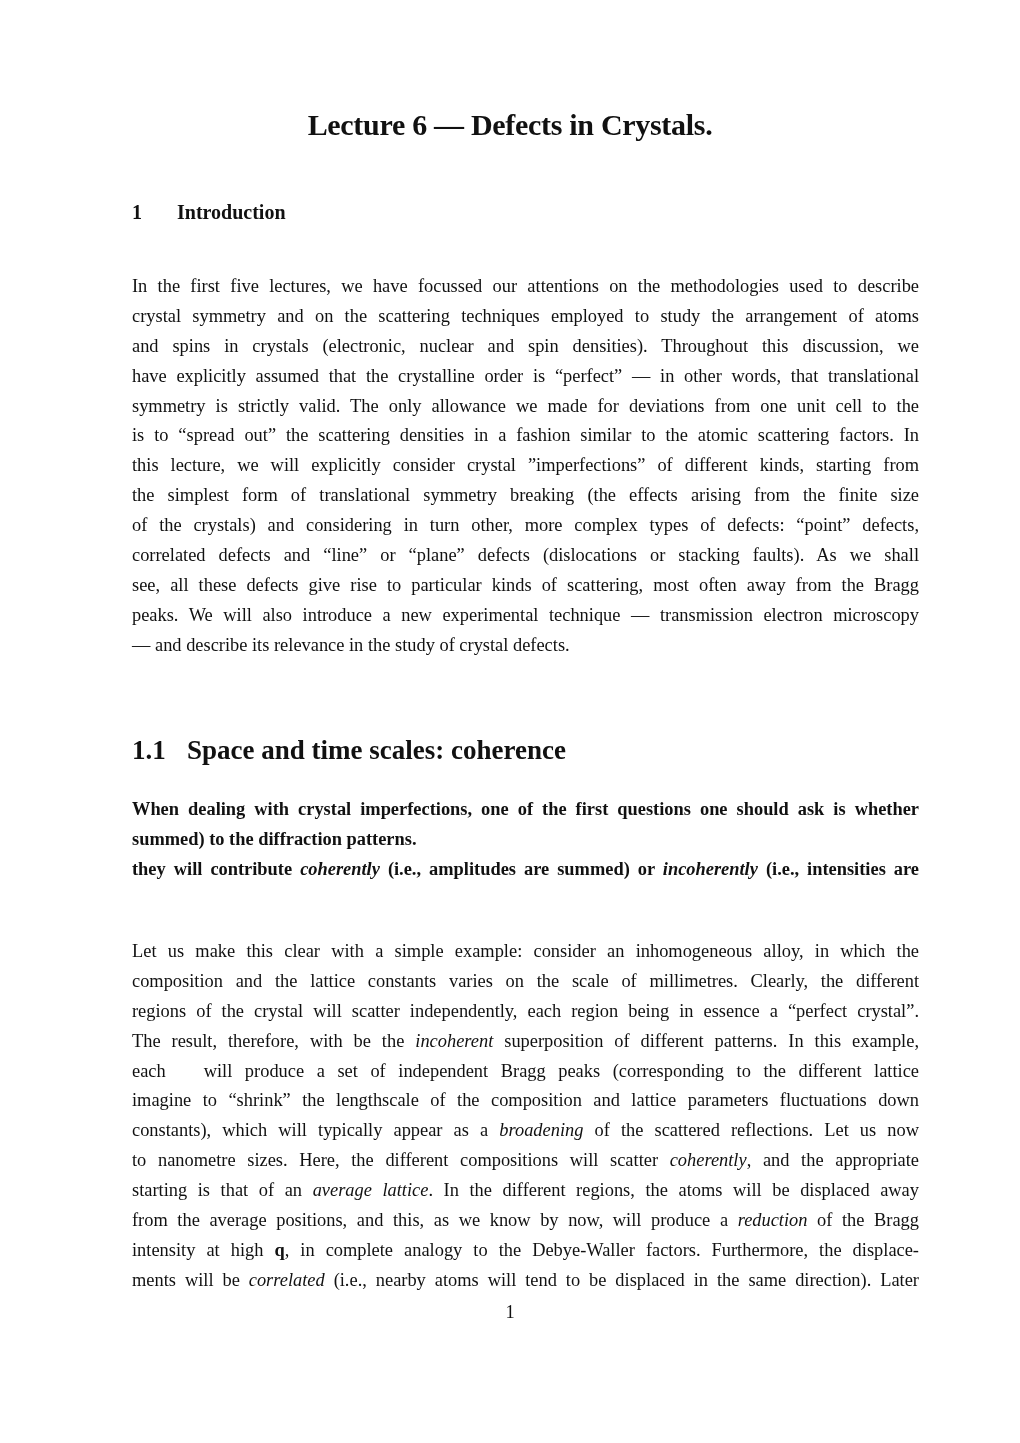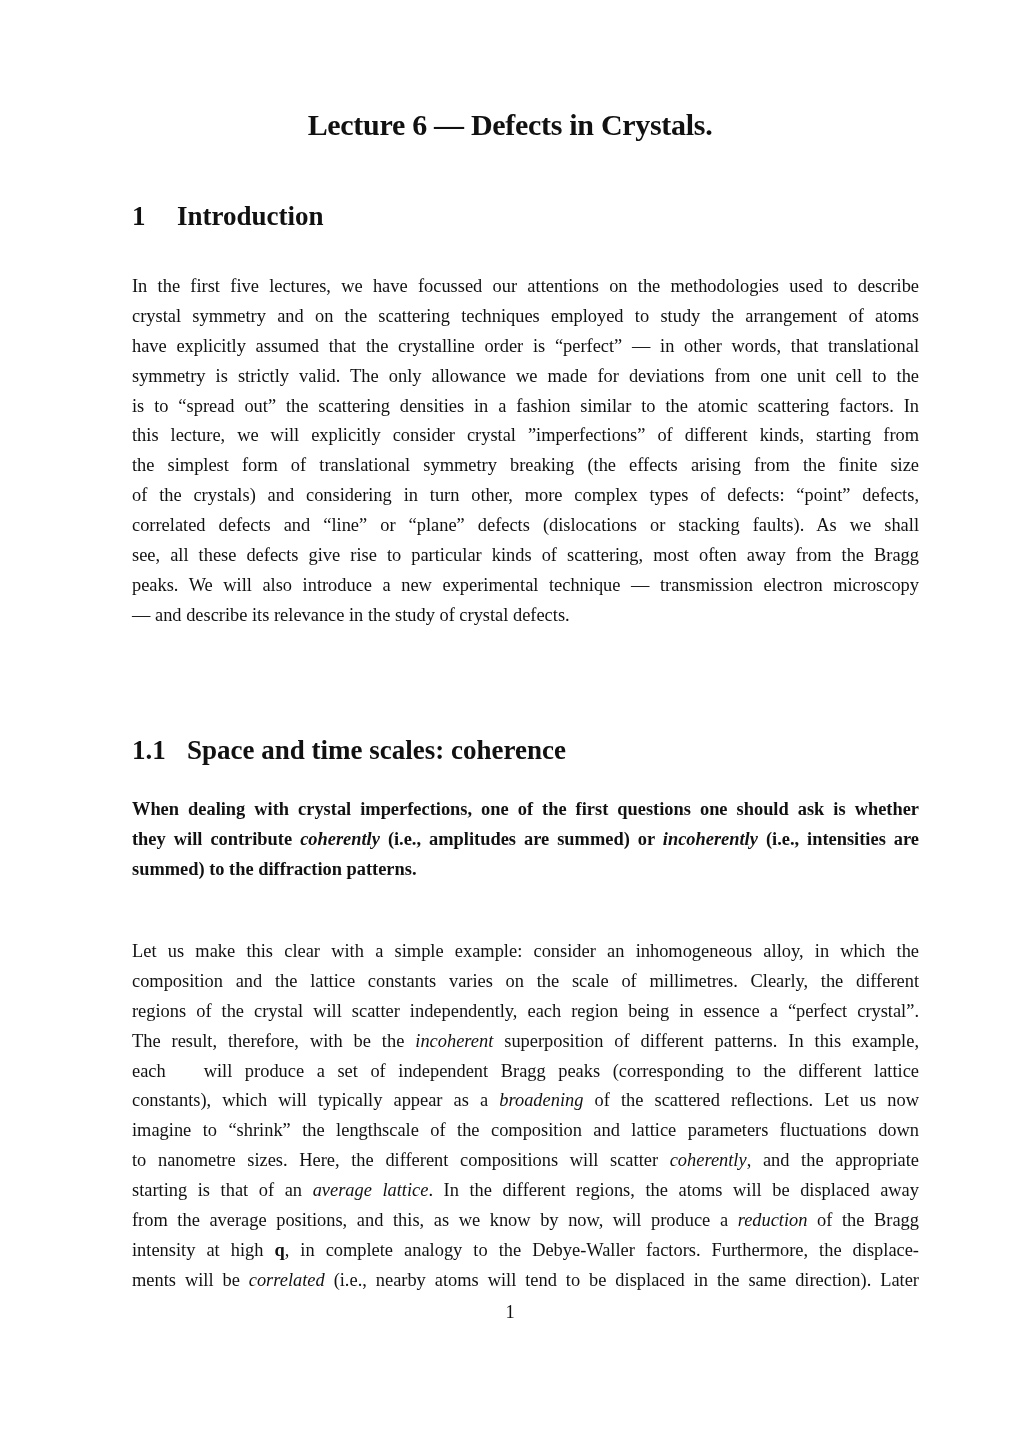--- a/index.html
+++ b/index.html
@@ -5,21 +5,21 @@
   html, body { margin: 0; padding: 0; background: #ffffff; }
   body {
     width: 1020px; height: 1443px; position: relative; overflow: hidden;
     font-family: "Liberation Serif", "DejaVu Serif", serif; color: #111;
   }
   .title {
     position: absolute; left: 0; width: 1020px; top: 108px;
     text-align: center; font-weight: bold; font-size: 30px; letter-spacing: -0.3px;
   }
   .h1 {
-    position: absolute; left: 132px; top: 201px; font-weight: bold; font-size: 27px;
+    position: absolute; left: 132px; top: 201px; font-weight: bold; font-size: 20px;
   }
   .h2 {
     position: absolute; left: 132px; top: 735px; font-weight: bold; font-size: 27px;
   }
   .num1 { display: inline-block; width: 45px; }
   .num2 { display: inline-block; width: 55px; }
   .para { position: absolute; left: 132px; width: 787px; font-size: 18.4px; }
   .line {
     height: 29.9px; line-height: 29.9px; white-space: nowrap;
     text-align: justify; text-align-last: justify; overflow: visible;
@@ -36,48 +36,49 @@
 </head>
 <body>
 
 <div class="title">Lecture 6 — Defects in Crystals.</div>
 
 <div class="h1"><span class="num1">1</span><span>Introduction</span></div>
 
 <div class="para" style="top:272px;">
   <div class="line">In the first five lectures, we have focussed our attentions on the methodologies used to describe</div>
   <div class="line">crystal symmetry and on the scattering techniques employed to study the arrangement of atoms</div>
+  <div class="line">and spins in crystals (electronic, nuclear and spin densities).  Throughout this discussion, we</div>
   <div class="line">have explicitly assumed that the crystalline order is “perfect” — in other words, that translational</div>
   <div class="line">symmetry is strictly valid. The only allowance we made for deviations from one unit cell to the</div>
   <div class="line">is to “spread out” the scattering densities in a fashion similar to the atomic scattering factors. In</div>
   <div class="line">this lecture, we will explicitly consider crystal ”imperfections” of different kinds, starting from</div>
   <div class="line">the simplest form of translational symmetry breaking (the effects arising from the finite size</div>
   <div class="line">of the crystals) and considering in turn other, more complex types of defects: “point” defects,</div>
   <div class="line">correlated defects and “line” or “plane” defects (dislocations or stacking faults).  As we shall</div>
   <div class="line">see, all these defects give rise to particular kinds of scattering, most often away from the Bragg</div>
   <div class="line">peaks. We will also introduce a new experimental technique — transmission electron microscopy</div>
   <div class="line last">— and describe its relevance in the study of crystal defects.</div>
 </div>
 
 <div class="h2"><span class="num2">1.1</span><span>Space and time scales: coherence</span></div>
 
 <div class="para" style="top:795px;font-weight:bold;">
   <div class="line">When dealing with crystal imperfections, one of the first questions one should ask is whether</div>
+  <div class="line last">summed) to the diffraction patterns.</div>
   <div class="line"><span>they will contribute </span><em>coherently</em><span> (i.e., amplitudes are summed) or </span><em>incoherently</em><span> (i.e., intensities are</span></div>
-  <div class="line last">summed) to the diffraction patterns.</div>
 </div>
 
 <div class="para" style="top:937px;">
   <div class="line">Let us make this clear with a simple example:  consider an inhomogeneous alloy, in which the</div>
   <div class="line">composition and the lattice constants varies on the scale of millimetres.  Clearly, the different</div>
   <div class="line">regions of the crystal will scatter independently, each region being in essence a “perfect crystal”.</div>
   <div class="line"><span>The result, therefore, with be the </span><em>incoherent</em><span> superposition of different patterns. In this example,</span></div>
   <div class="line"><span>each</span><span class="gap"></span><span>will produce a set of independent Bragg peaks (corresponding to the different lattice</span></div>
+  <div class="line">imagine to “shrink” the lengthscale of the composition and lattice parameters fluctuations down</div>
   <div class="line"><span>constants), which will typically appear as a </span><em>broadening</em><span> of the scattered reflections.  Let us now</span></div>
-  <div class="line">imagine to “shrink” the lengthscale of the composition and lattice parameters fluctuations down</div>
   <div class="line"><span>to nanometre sizes. Here, the different compositions will scatter </span><em>coherently</em><span>, and the appropriate</span></div>
   <div class="line"><span>starting is that of an </span><em>average lattice</em><span>.  In the different regions, the atoms will be displaced away</span></div>
   <div class="line"><span>from the average positions, and this, as we know by now, will produce a </span><em>reduction</em><span> of the Bragg</span></div>
   <div class="line"><span>intensity at high </span><b class="vec">q</b><span>, in complete analogy to the Debye-Waller factors. Furthermore, the displace-</span></div>
   <div class="line"><span>ments will be </span><em>correlated</em><span> (i.e., nearby atoms will tend to be displaced in the same direction). Later</span></div>
 </div>
 
 <div class="page-number">1</div>
 
 </body></html>

